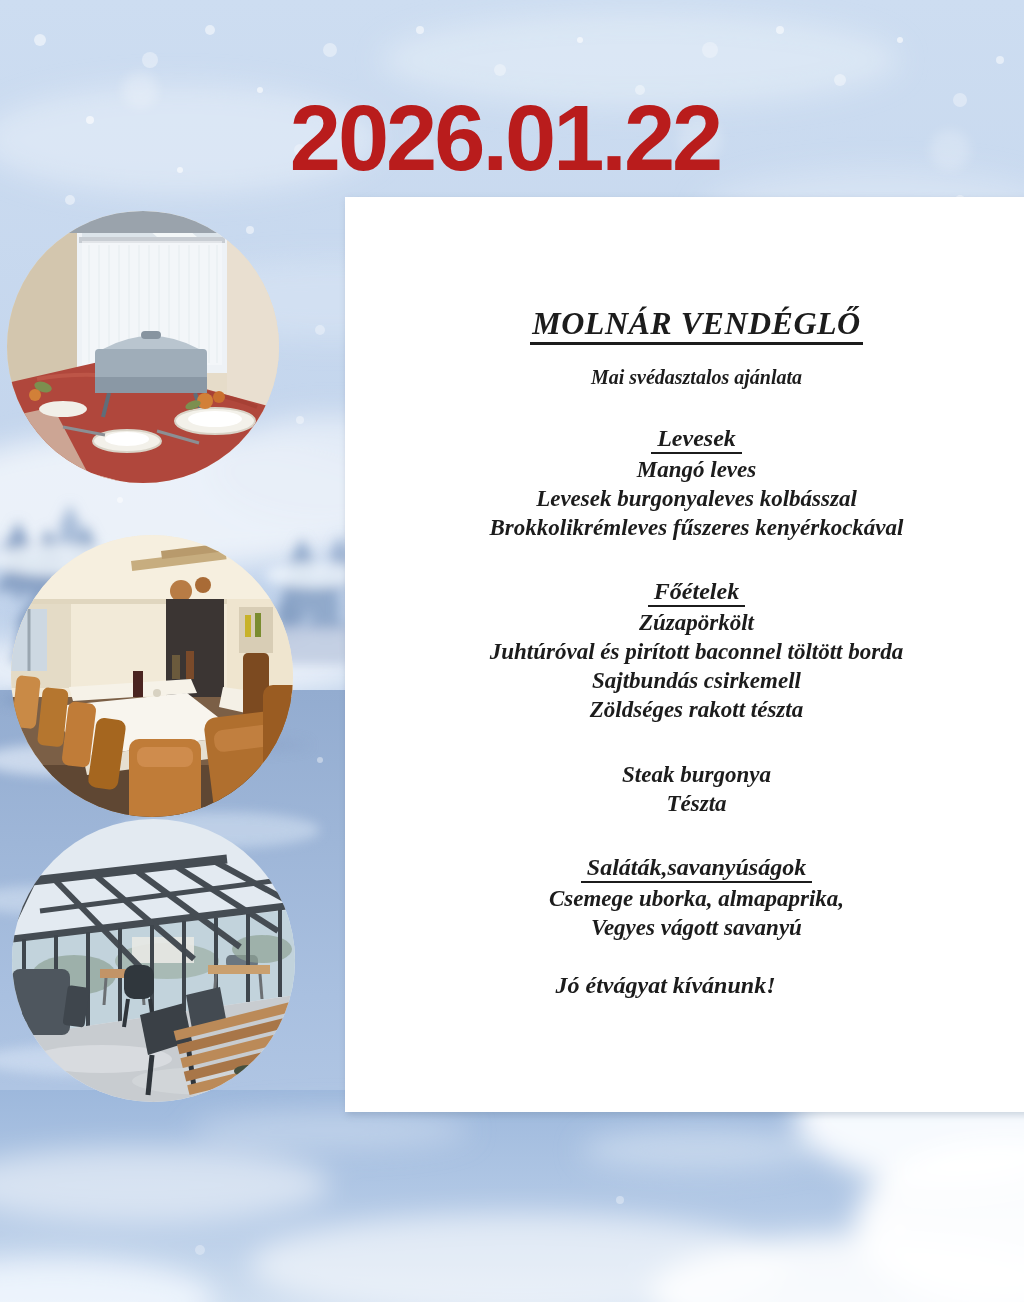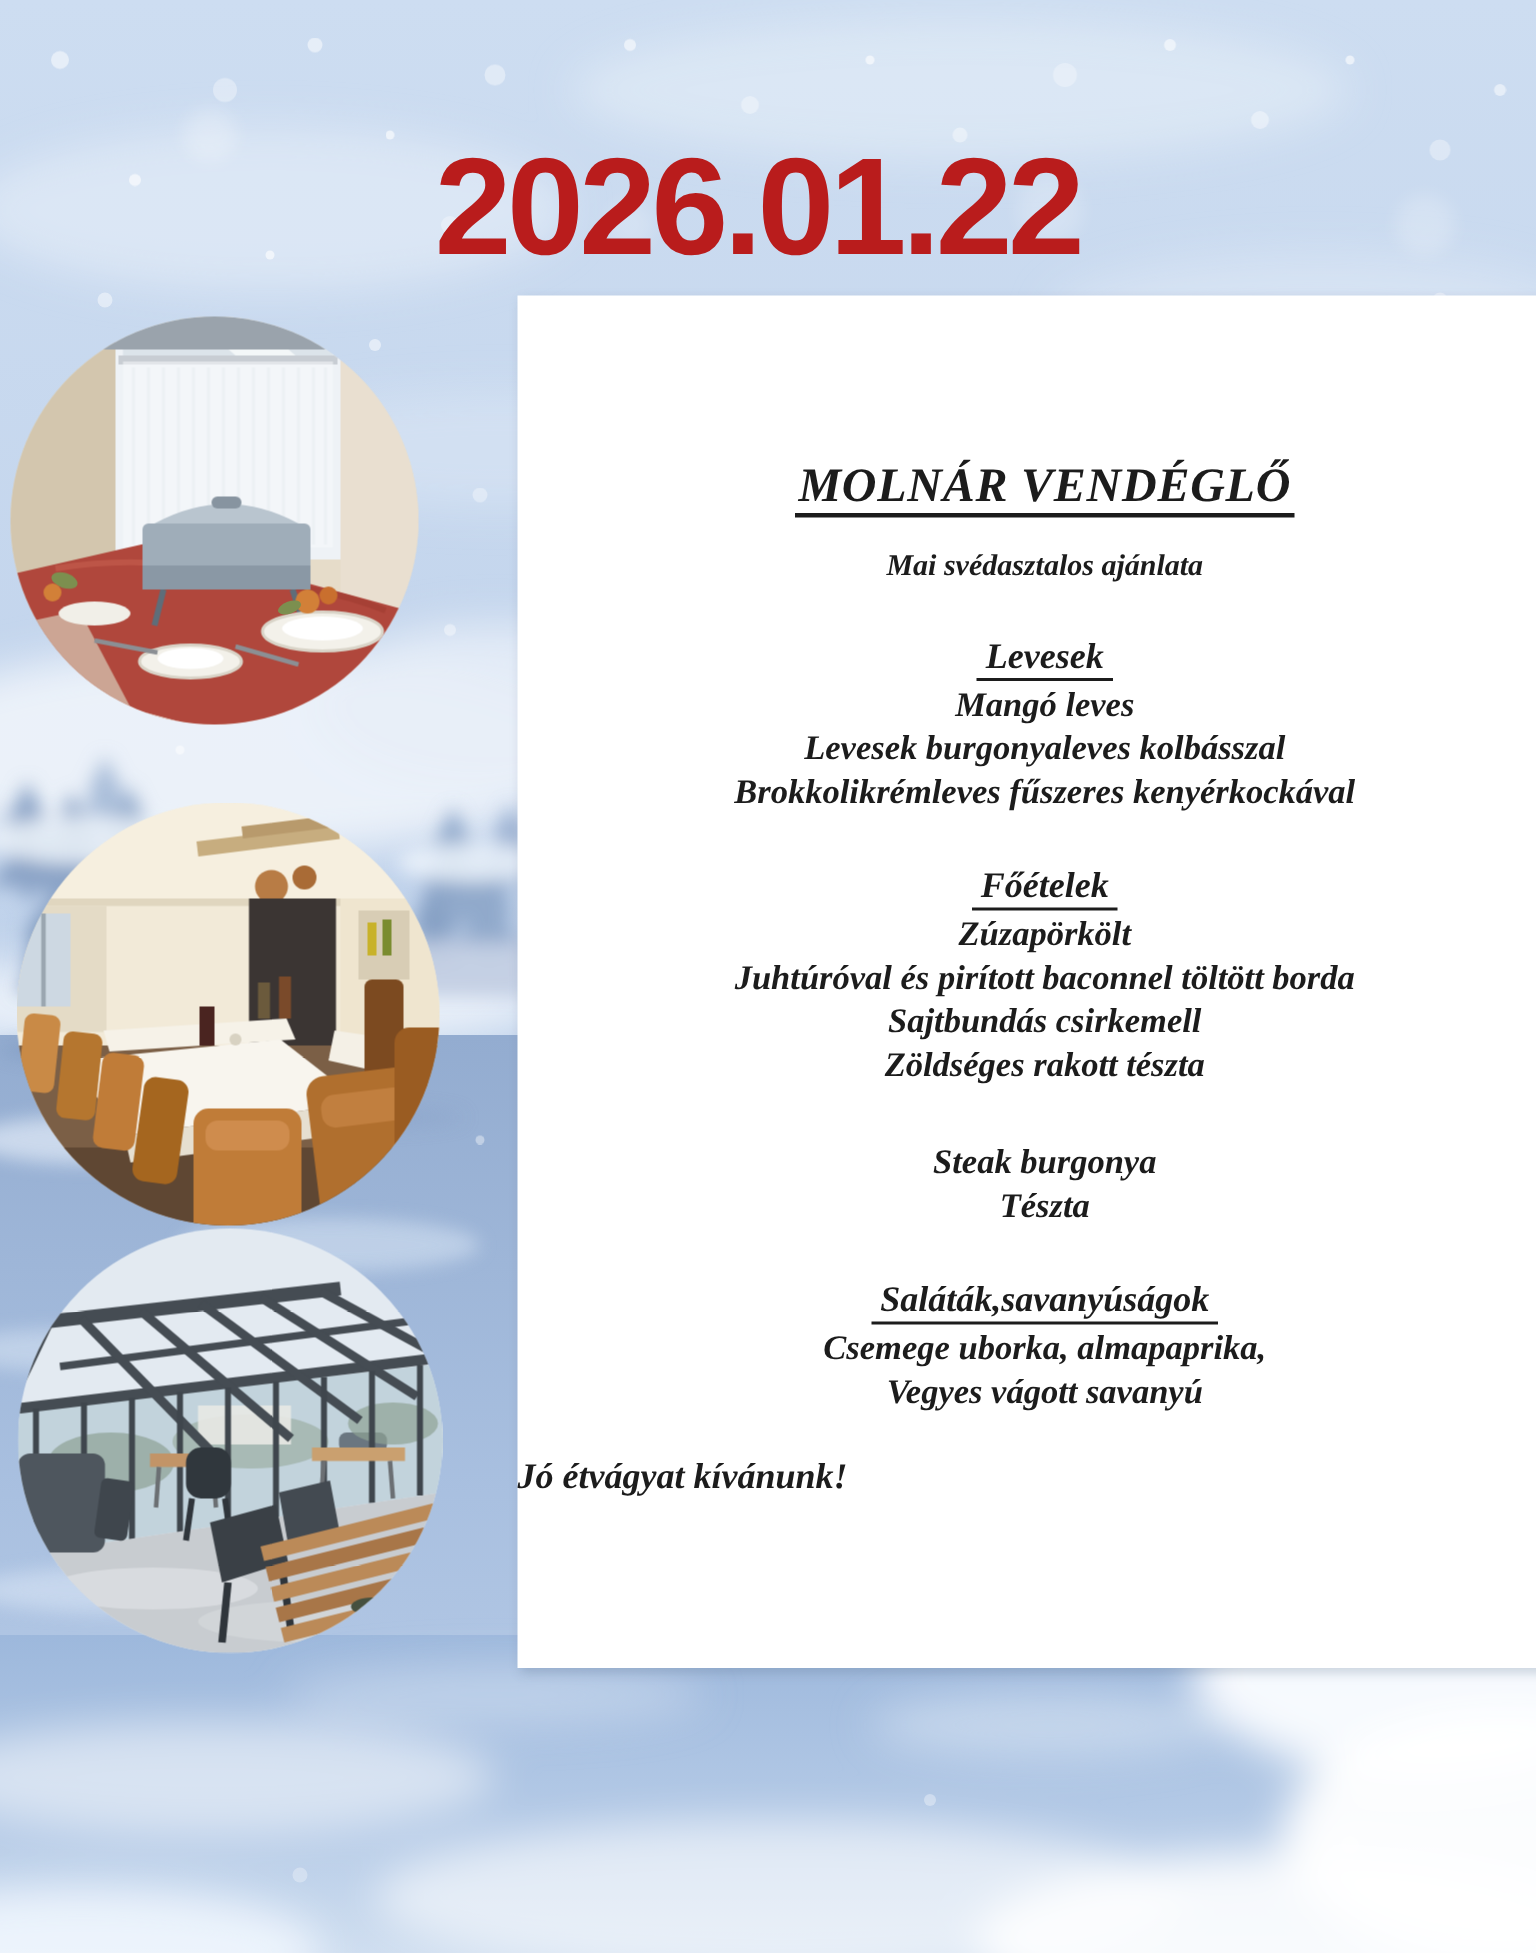--- a/index.html
+++ b/index.html
@@ -21,21 +21,21 @@
              color:var(--menu_text,#1c1c1c);text-align:center;}
   .menu-inner{padding-top:108px;}
   .rest-name{font-size:32px;margin:0;letter-spacing:.5px;}
   .rest-name span{border-bottom:3px solid #1c1c1c;padding:0 2px 1px 2px;}
   .subtitle{font-size:20px;margin:24px 0 0 0;}
   .menu-section{margin-top:36px;}
   .sec-title{font-size:24px;margin:0;}
   .sec-title span{border-bottom:2px solid #1c1c1c;padding:0 6px 1px 6px;}
   .menu-item{font-size:23px;line-height:29px;margin:0;}
   .sec-title + .menu-item{margin-top:3px;}
-  .closing{font-size:24px;margin:30px 62px 0 0;text-align:left;}
+  .closing{font-size:24px;margin:30px 62px 0 0;text-align:center;}
 </style>
 </head>
 <body>
 
 <div class="canvas">
 
   <svg class="bg" viewBox="0 0 1024 1302" xmlns="http://www.w3.org/2000/svg">
     <defs>
       <linearGradient id="sky" x1="0" y1="0" x2="0" y2="1">
         <stop offset="0" stop-color="#cdddf1"></stop>

